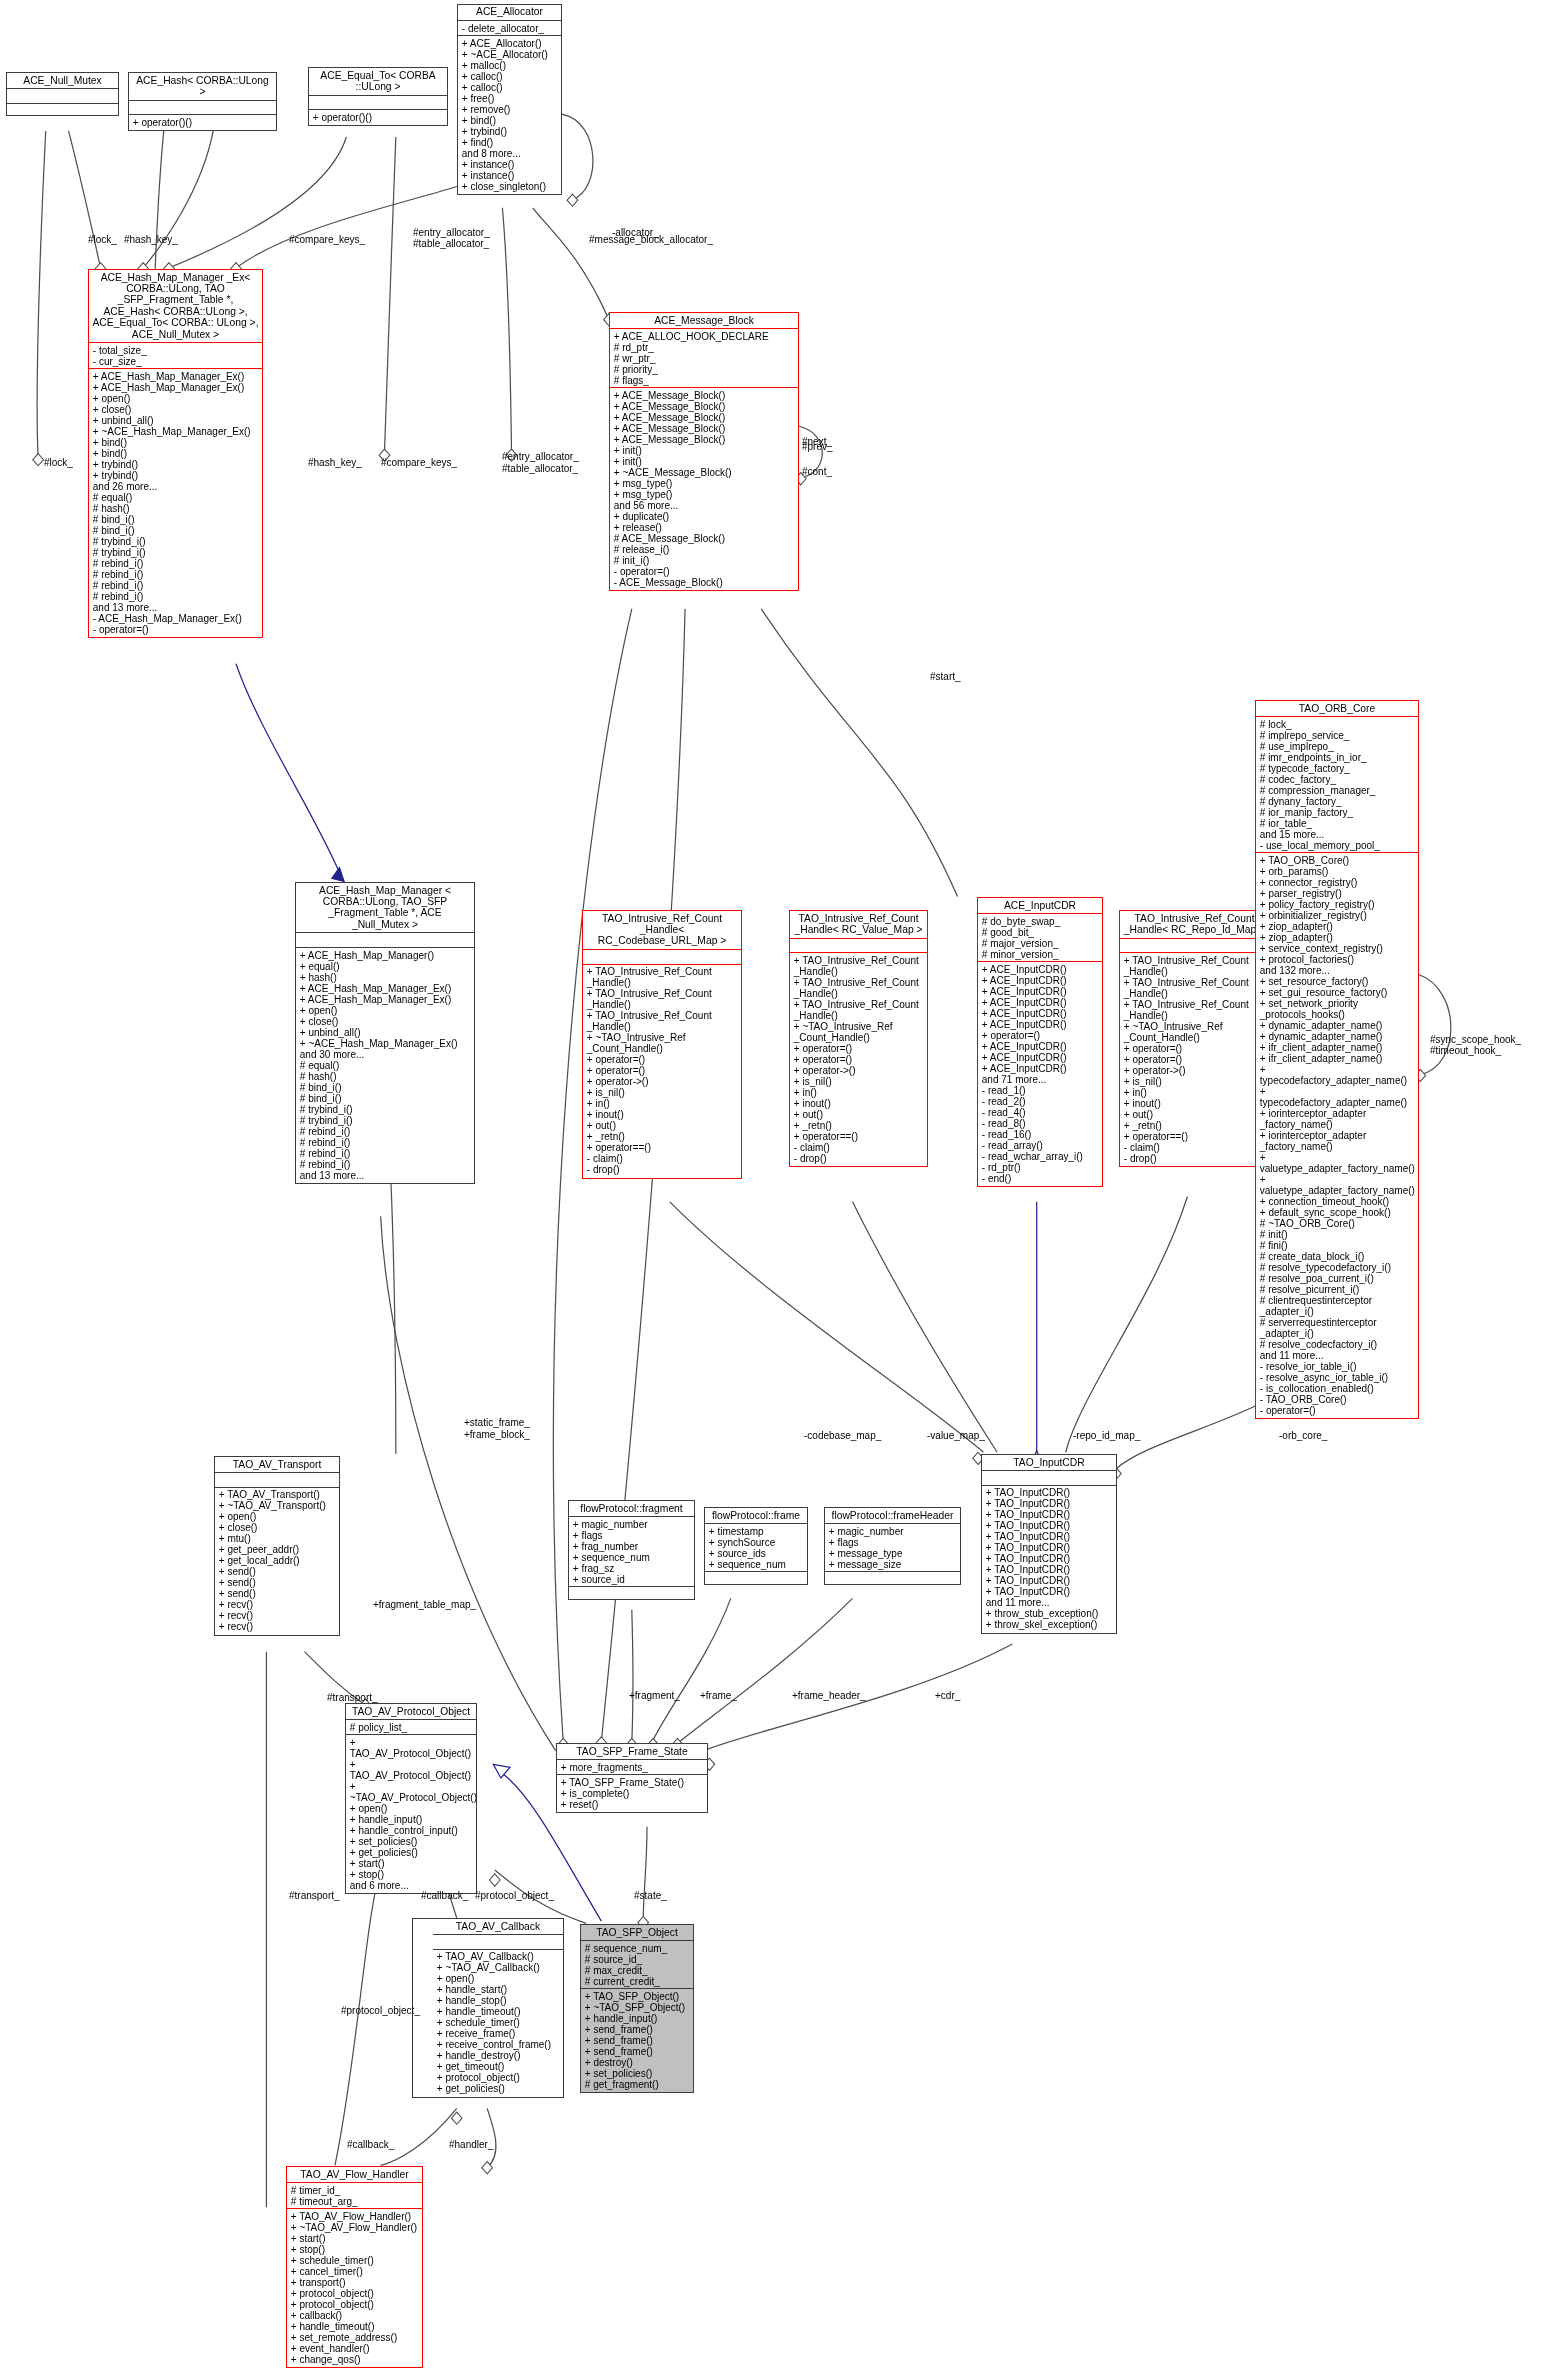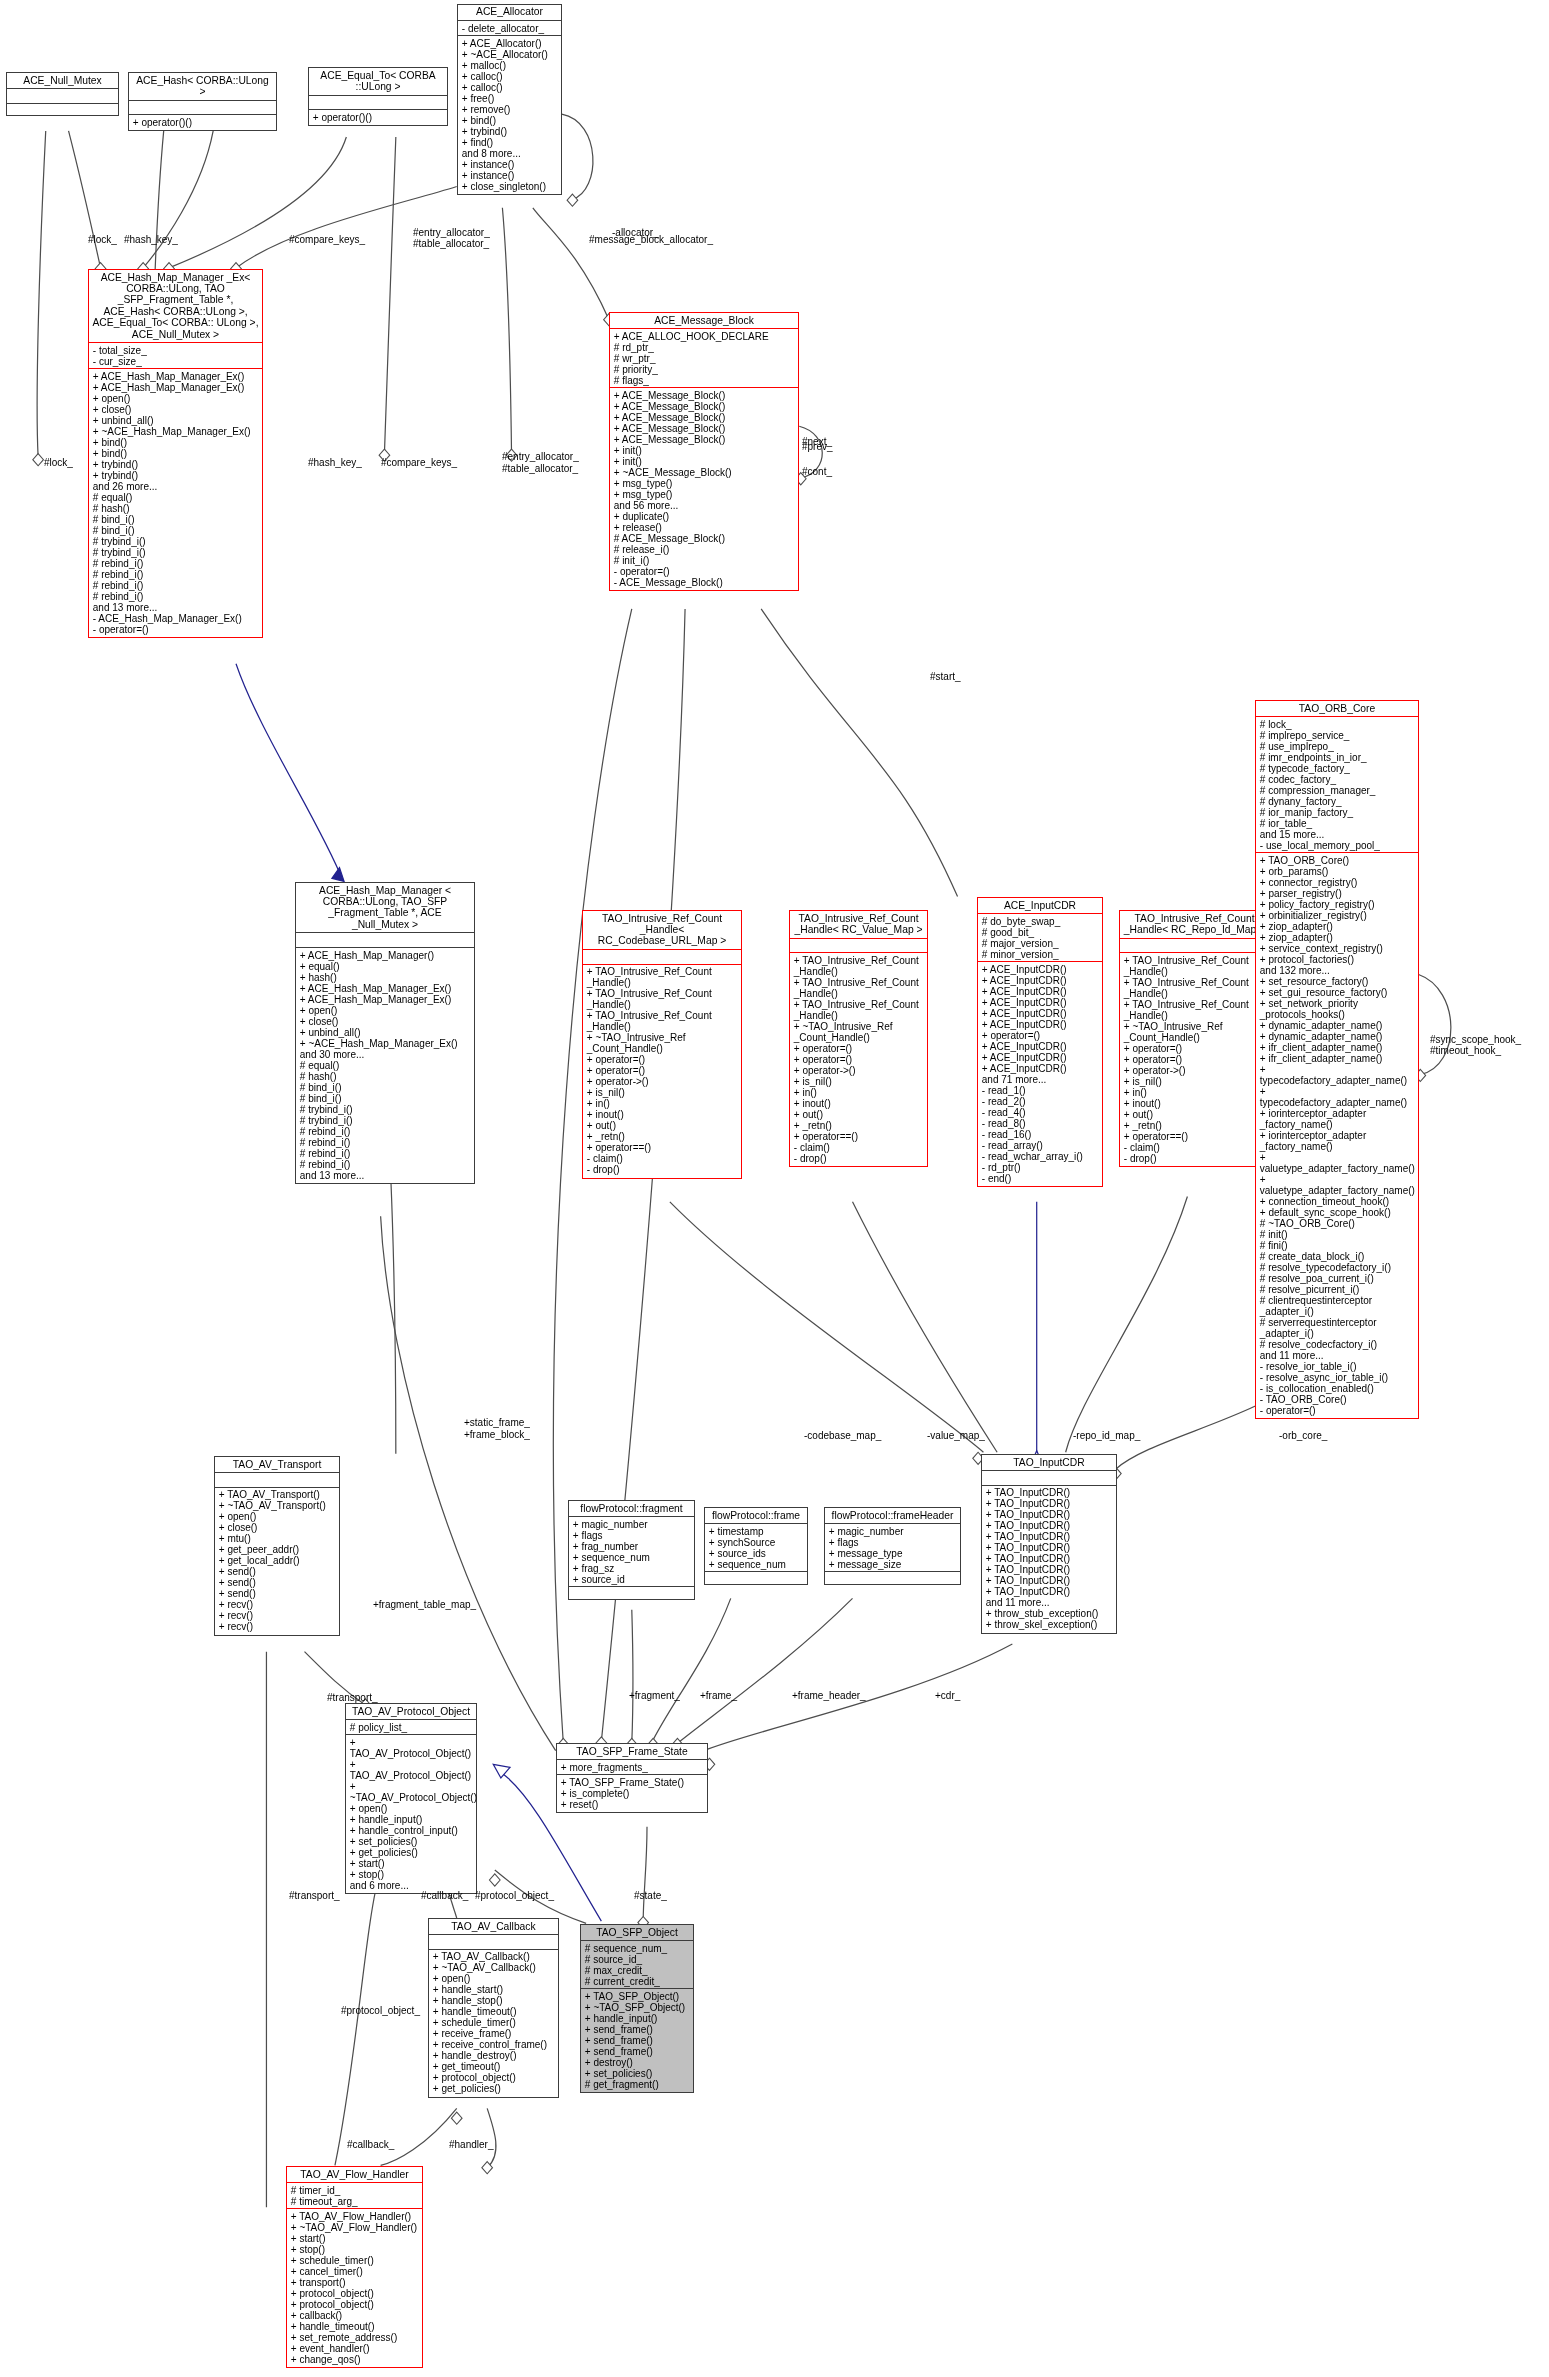--- a/index.html
+++ b/index.html
@@ -536,21 +536,21 @@
         <div class="ntitle">TAO_SFP_Frame_State</div>
         <div class="nattrs">
           <div class="row">+ more_fragments_</div>
         </div>
         <div class="nops">
           <div class="row">+ TAO_SFP_Frame_State()</div>
           <div class="row">+ is_complete()</div>
           <div class="row">+ reset()</div>
         </div>
       </div>
-      <div class="node black" style="left: 428px; top: 1918px; width: 131px;">
+      <div class="node black" style="left: 412px; top: 1918px; width: 152px; padding-left: 20px;">
         <div class="ntitle">TAO_AV_Callback</div>
         <div class="nattrs"></div>
         <div class="nops">
           <div class="row">+ TAO_AV_Callback()</div>
           <div class="row">+ ~TAO_AV_Callback()</div>
           <div class="row">+ open()</div>
           <div class="row">+ handle_start()</div>
           <div class="row">+ handle_stop()</div>
           <div class="row">+ handle_timeout()</div>
           <div class="row">+ schedule_timer()</div>

